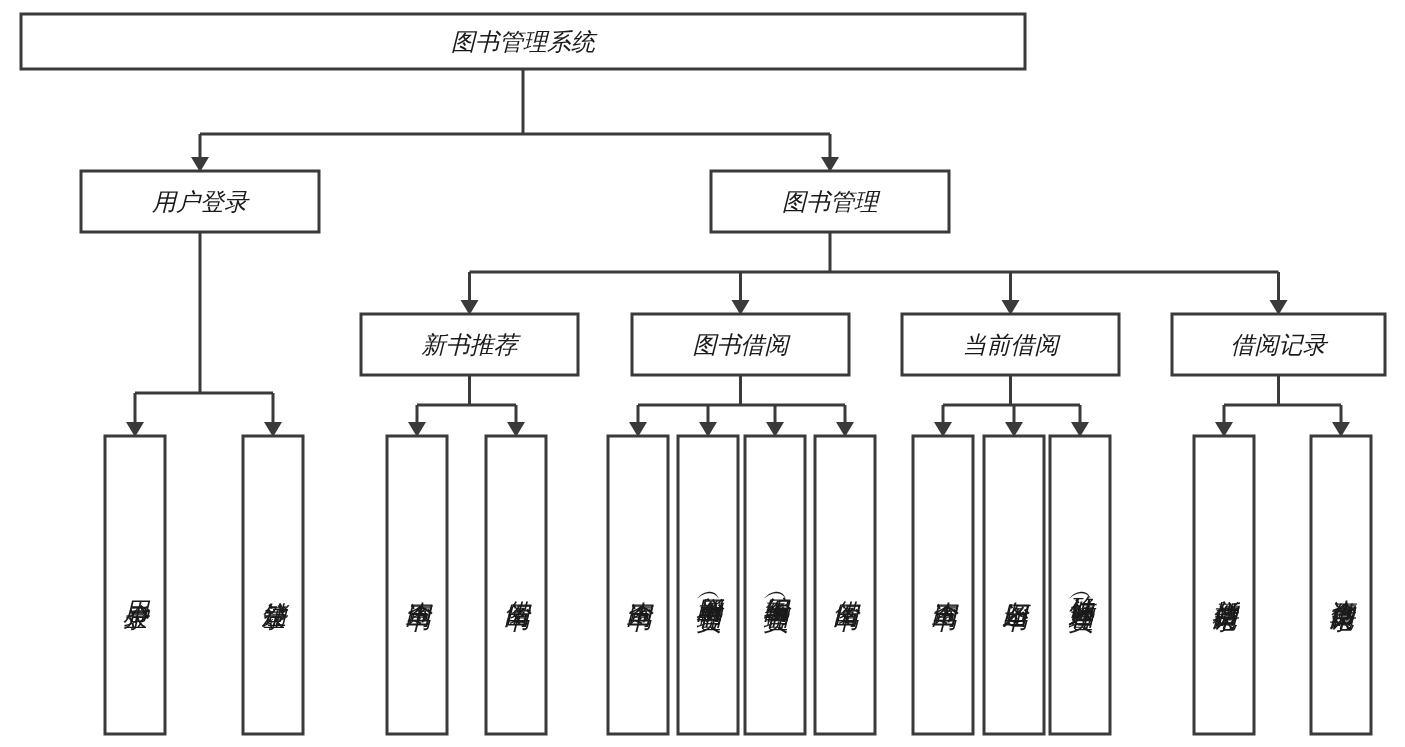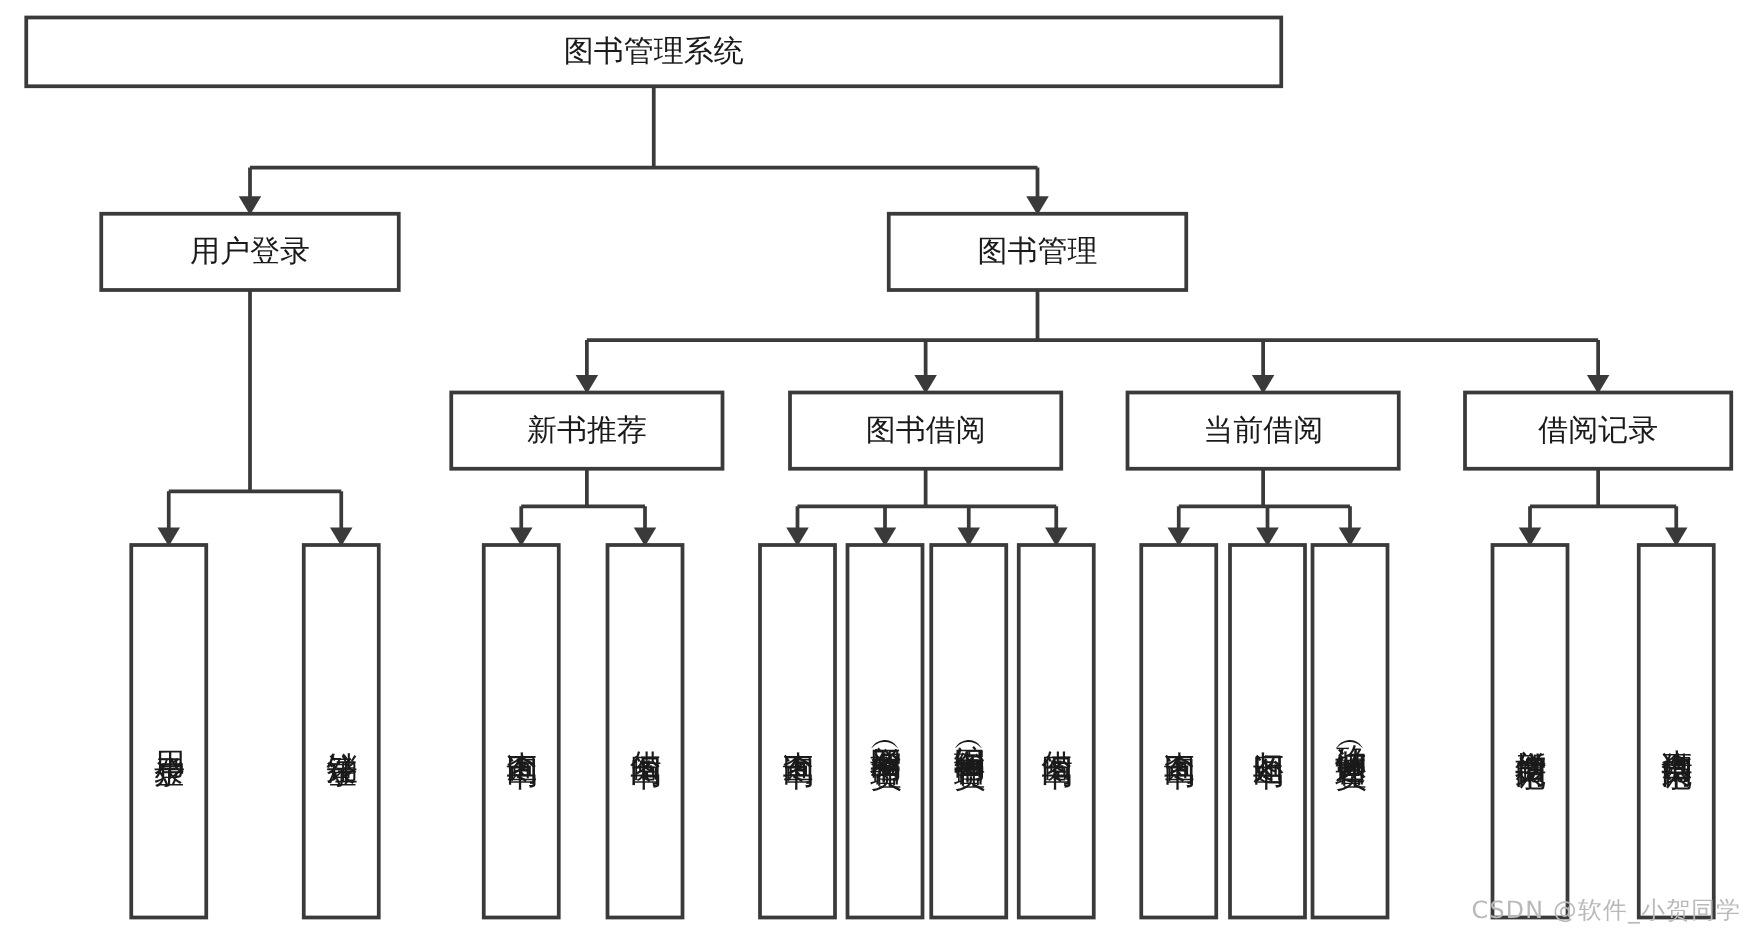--- a/index.html
+++ b/index.html
@@ -1,21 +1,21 @@
 <!DOCTYPE html>
 <html><head>
 <meta charset="utf-8">
 <style>
   html,body{margin:0;padding:0;background:#ffffff;}
   body{
     width:1405px;height:747px;overflow:hidden;
     font-family:"DejaVu Sans","Liberation Sans",sans-serif;
     color:#1a1a1a;
   }
-  #stage{position:relative;width:1405px;height:747px;background:#fff;}
+  #stage{position:relative;width:1405px;height:747px;background:#fff;font-style:italic;}
   svg#diagram{position:absolute;left:0;top:0;width:1405px;height:747px;display:block;}
   .node-rect{fill:#ffffff;stroke:#3a3a3a;stroke-width:3;}
   .conn{stroke:#3a3a3a;stroke-width:3;fill:none;}
   .arrow-head{fill:#3a3a3a;stroke:none;}
   .node-label{
     fill:#1a1a1a;font-family:"DejaVu Sans","Liberation Sans",sans-serif;
     font-size:24px;text-anchor:middle;dominant-baseline:middle;
   }
   .vlabel{
     position:absolute;
@@ -185,14 +185,13 @@
       <div class="vlabel" style="left: 608px; top: 436px; width: 60px; height: 298px;">查询图书</div>
       <div class="vlabel" style="left: 678px; top: 436px; width: 60px; height: 298px;">新增图书（管理员）</div>
       <div class="vlabel" style="left: 745px; top: 436px; width: 60px; height: 298px;">编辑图书（管理员）</div>
       <div class="vlabel" style="left: 815px; top: 436px; width: 60px; height: 298px;">借阅图书</div>
       <div class="vlabel" style="left: 913px; top: 436px; width: 60px; height: 298px;">查询图书</div>
       <div class="vlabel" style="left: 984px; top: 436px; width: 60px; height: 298px;">归还图书</div>
       <div class="vlabel" style="left: 1050px; top: 436px; width: 60px; height: 298px;">确认归还（管理员）</div>
       <div class="vlabel" style="left: 1194px; top: 436px; width: 60px; height: 298px;">新增借阅记录</div>
       <div class="vlabel" style="left: 1311px; top: 436px; width: 60px; height: 298px;">查询借阅记录</div>
     </div>
-  <div class="watermark">CSDN @软件_小贺同学</div>
 </div>
 
 </body></html>

